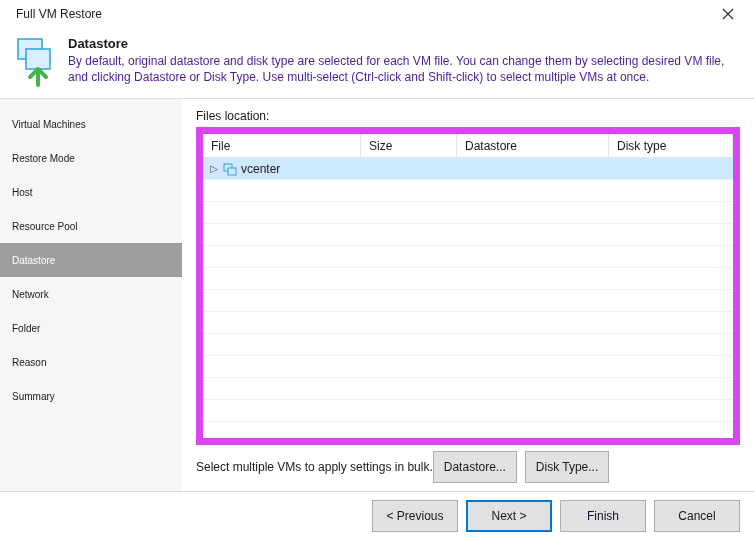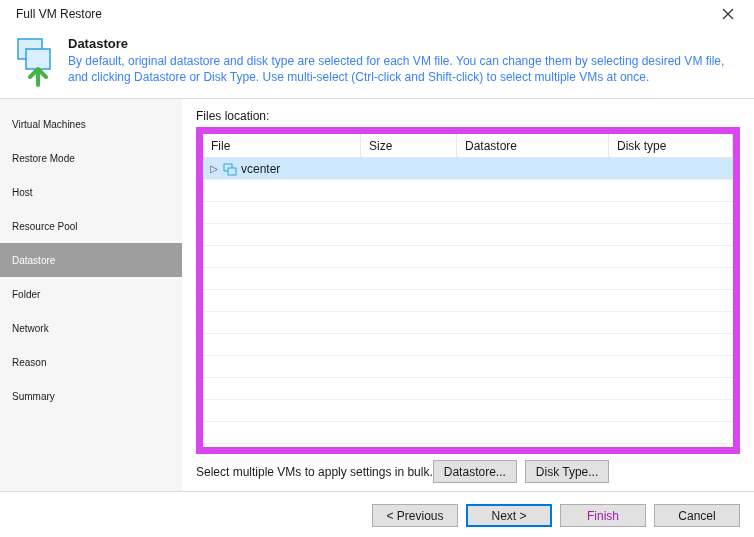--- a/index.html
+++ b/index.html
@@ -3,21 +3,21 @@
 <meta charset="utf-8">
 <style>
 * { box-sizing: border-box; margin: 0; padding: 0; }
 html, body { width: 754px; height: 537px; font-family: "Segoe UI", Tahoma, sans-serif; font-size: 12px; color: #1a1a1a; background: #fff; overflow: hidden; }
 .titlebar { display: flex; align-items: center; justify-content: space-between; height: 28px; padding: 0 8px 0 16px; }
 .titlebar .title { font-size: 12px; }
 .titlebar .close { width: 36px; height: 24px; display: flex; align-items: center; justify-content: center; font-size: 14px; cursor: default; }
 .header { display: flex; align-items: flex-start; padding: 8px 12px 10px 12px; gap: 12px; }
 .header-icon { flex: 0 0 44px; height: 52px; display:flex; align-items:center; justify-content:center; }
 .header-text h1 { font-size: 13px; font-weight: 700; margin-bottom: 2px; }
-.header-text p { font-size: 12px; color: #3b82f6; line-height: 1.35; }
+.header-text p { font-size: 12px; color: #4c1d95; line-height: 1.35; }
 .separator { height: 1px; background: #dcdcdc; margin: 0; }
 .body { display: flex; height: 392px; }
 .sidebar { width: 182px; background: #f6f6f6; padding-top: 8px; }
 .side-item { height: 34px; display:flex; align-items:center; padding: 0 12px; font-size: 10px; cursor: default; }
 .side-item.active { background: #9e9e9e; color: #fff; }
 .main { flex: 1; padding: 10px 14px 8px 14px; display:flex; flex-direction:column; }
 .files-label { font-size: 12px; margin-bottom: 4px; }
 .grid { flex:1; border: 7px solid #d946ef; background:#fff; overflow:hidden; }
 .grid-head { display:flex; height: 24px; background: #fff; border-bottom: 1px solid #e3e3e3; }
 .gh { display:flex; align-items:center; padding: 0 8px; font-size: 12px; border-right: 1px solid #e8e8e8; }
@@ -28,25 +28,25 @@
 .grid-body { height: calc(100% - 24px); overflow:auto; }
 .grow { display:flex; height: 22px; align-items:center; border-bottom: 1px solid #f0f0f0; }
 .grow.selected { background: #cde8ff; }
 .cell { display:flex; align-items:center; padding: 0 6px; overflow:hidden; white-space:nowrap; }
 .file-cell { gap: 4px; }
 .expander { width:10px; text-align:center; color:#555; font-size:10px; }
 .vm-icon { display:inline-flex; width:14px; height:14px; }
 .hint { margin-top:6px; display:flex; align-items:center; justify-content:flex-start; }
 .hint-text { font-size:12px; }
 .hint-btns { display:flex; gap:8px; }
-.btn { height: 23px; min-width: 82px; padding: 0 10px; background: #e1e1e1; border: 1px solid #adadad; font-size: 12px; display:flex; align-items:center; justify-content:center; cursor:default; }
+.btn { height: 32px; min-width: 82px; padding: 0 10px; background: #e1e1e1; border: 1px solid #adadad; font-size: 12px; display:flex; align-items:center; justify-content:center; cursor:default; }
 .footer { height: 48px; display:flex; align-items:center; justify-content:flex-end; gap:8px; padding: 0 14px; border-top: 1px solid #dcdcdc; margin-top:auto; }
 .footer .btn { min-width: 86px; }
 .btn.primary { border: 2px solid #0078d7; background:#e1e1e1; }
-.btn.disabled { color:#a21caf; }
+.btn.disabled { color:#0f172a; }
 </style>
 </head>
 <body>
 
 <div class="titlebar">
   <span class="title">Full VM Restore</span>
   <div class="close">
     <svg width="12" height="12" viewBox="0 0 12 12">
         <path d="M1 1 L11 11 M11 1 L1 11" stroke="#333" stroke-width="1.3"></path>
       </svg>
@@ -80,24 +80,24 @@
     <div class="side-item">
         <span>Host</span>
       </div>
     <div class="side-item">
         <span>Resource Pool</span>
       </div>
     <div class="side-item active">
         <span>Datastore</span>
       </div>
     <div class="side-item">
+        <span>Network</span>
+      </div>
+    <div class="side-item">
         <span>Folder</span>
-      </div>
-    <div class="side-item">
-        <span>Network</span>
       </div>
     <div class="side-item">
         <span>Reason</span>
       </div>
     <div class="side-item">
         <span>Summary</span>
       </div>
   </div>
 
   <div class="main">

